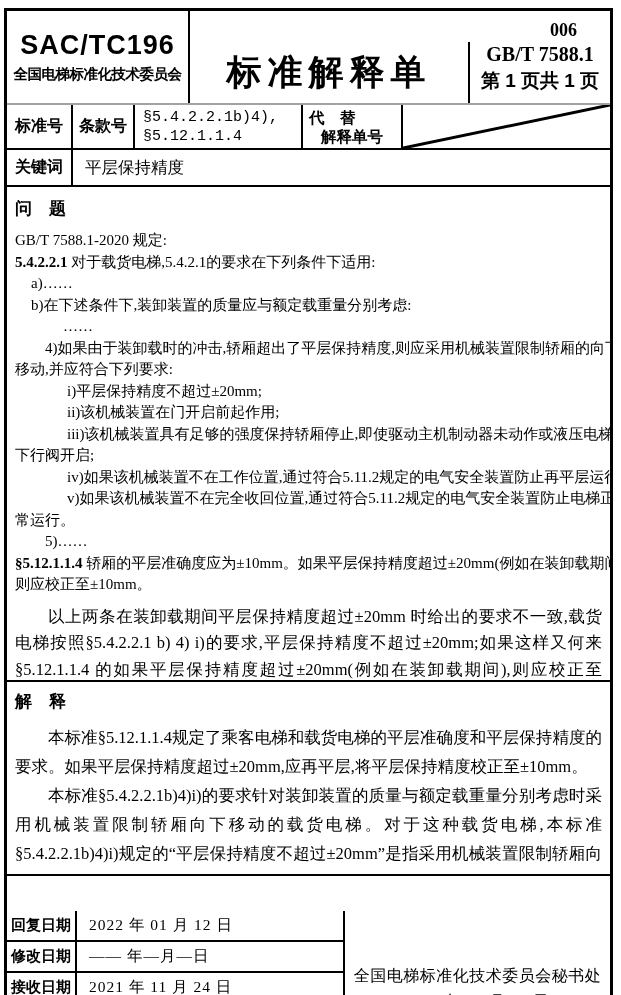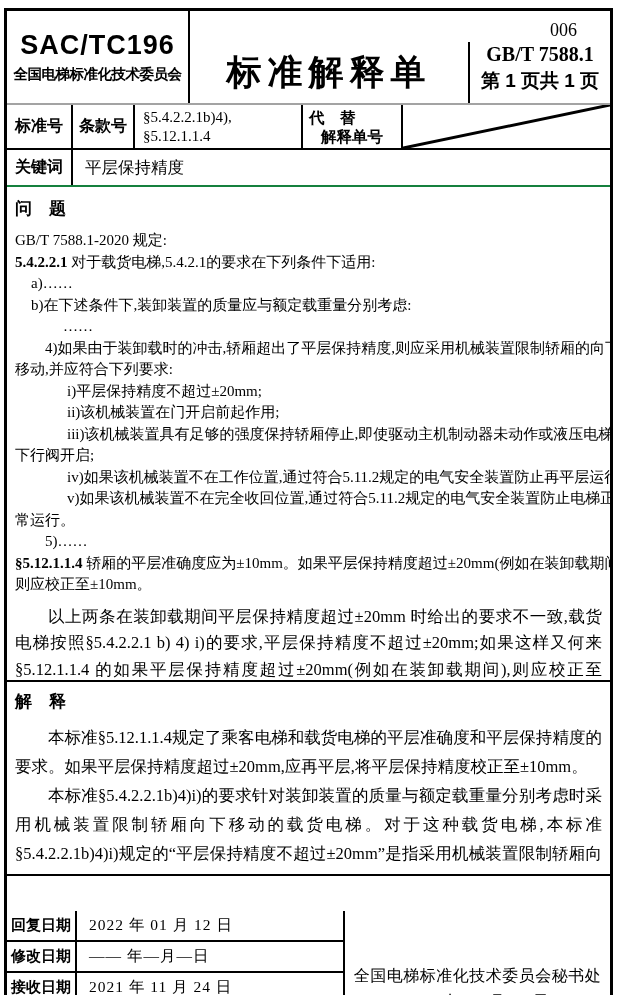--- a/index.html
+++ b/index.html
@@ -8,33 +8,33 @@
   .sheet{position:absolute;left:4px;top:8px;width:603px;border:3px solid #000;background:#fff;}
   
   .hdr{display:flex;height:92px;border-bottom:2px solid #a3a3a3;}
   .hdr-org{width:181px;border-right:2px solid #000;display:flex;flex-direction:column;
            align-items:center;justify-content:center;gap:4px;}
   .org-code{font-family:"Liberation Sans","DejaVu Sans",sans-serif;font-weight:bold;font-size:27px;letter-spacing:1px;}
   .org-name{font-family:"Liberation Sans","DejaVu Sans",sans-serif;font-weight:bold;font-size:14.5px;letter-spacing:-0.5px;}
   .hdr-title{width:278px;border-right:2px solid #000;display:flex;align-items:center;justify-content:center;margin-top:31px;}
   .doc-title{font-family:"Liberation Sans","DejaVu Sans",sans-serif;font-weight:bold;font-size:35px;letter-spacing:6px;}
   .hdr-num{flex:1;display:flex;flex-direction:column;align-items:center;justify-content:center;gap:2px;}
-  .doc-no{font-weight:normal;font-size:18px;margin-left:47px;}
+  .doc-no{font-weight:bold;font-size:18px;margin-left:47px;}
   .doc-std{font-weight:bold;font-size:20px;}
   .doc-page{font-family:"Liberation Sans","DejaVu Sans",sans-serif;font-weight:bold;font-size:19px;}
   
   .row2{display:flex;height:43px;border-bottom:2px solid #000;align-items:stretch;}
-  .row3{display:flex;height:35px;border-bottom:2px solid #15803d;align-items:stretch;}
+  .row3{display:flex;height:35px;border-bottom:2px solid #000000;align-items:stretch;}
   .lbl{font-family:"Liberation Sans","DejaVu Sans",sans-serif;font-weight:bold;font-size:16px;
        display:flex;align-items:center;justify-content:center;border-right:2px solid #000;}
   .c-lbl1{width:64px;}
   .c-val1{width:174px;border-right:2px solid #000;display:flex;align-items:center;padding-left:10px;font-size:16.5px;}
   .c-lbl2{width:60px;}
   .c-val2{width:158px;border-right:2px solid #000;display:flex;flex-direction:column;justify-content:center;
-          padding-left:8px;font-size:15px;line-height:19px;}
+          padding-left:8px;font-size:15px;line-height:19px;font-family:Liberation Mono, monospace;}
   .c-lbl3{width:86px;flex-direction:column;line-height:19px;font-size:15.5px;padding:0 6px;justify-content:center;}
   .c-lbl3 .j{width:100%;display:flex;justify-content:space-between;}
   .c-diag{flex:1;position:relative;}
   .c-diag svg{position:absolute;inset:0;width:100%;height:100%;}
   .c-kw{flex:1;display:flex;align-items:center;padding-left:12px;font-size:16.5px;}
   
   .sec-q{height:495px;border-bottom:2px solid #000;padding:6px 8px 0 8px;overflow:hidden;box-sizing:border-box;}
   .sec-a{height:194px;border-bottom:2px solid #000;padding:4px 8px 0 8px;overflow:hidden;box-sizing:border-box;}
   .sec-head{font-family:"Liberation Sans","DejaVu Sans",sans-serif;font-weight:bold;font-size:17px;margin:4px 0 10px 0;}
   .qline{font-size:15px;line-height:21.5px;white-space:nowrap;}

